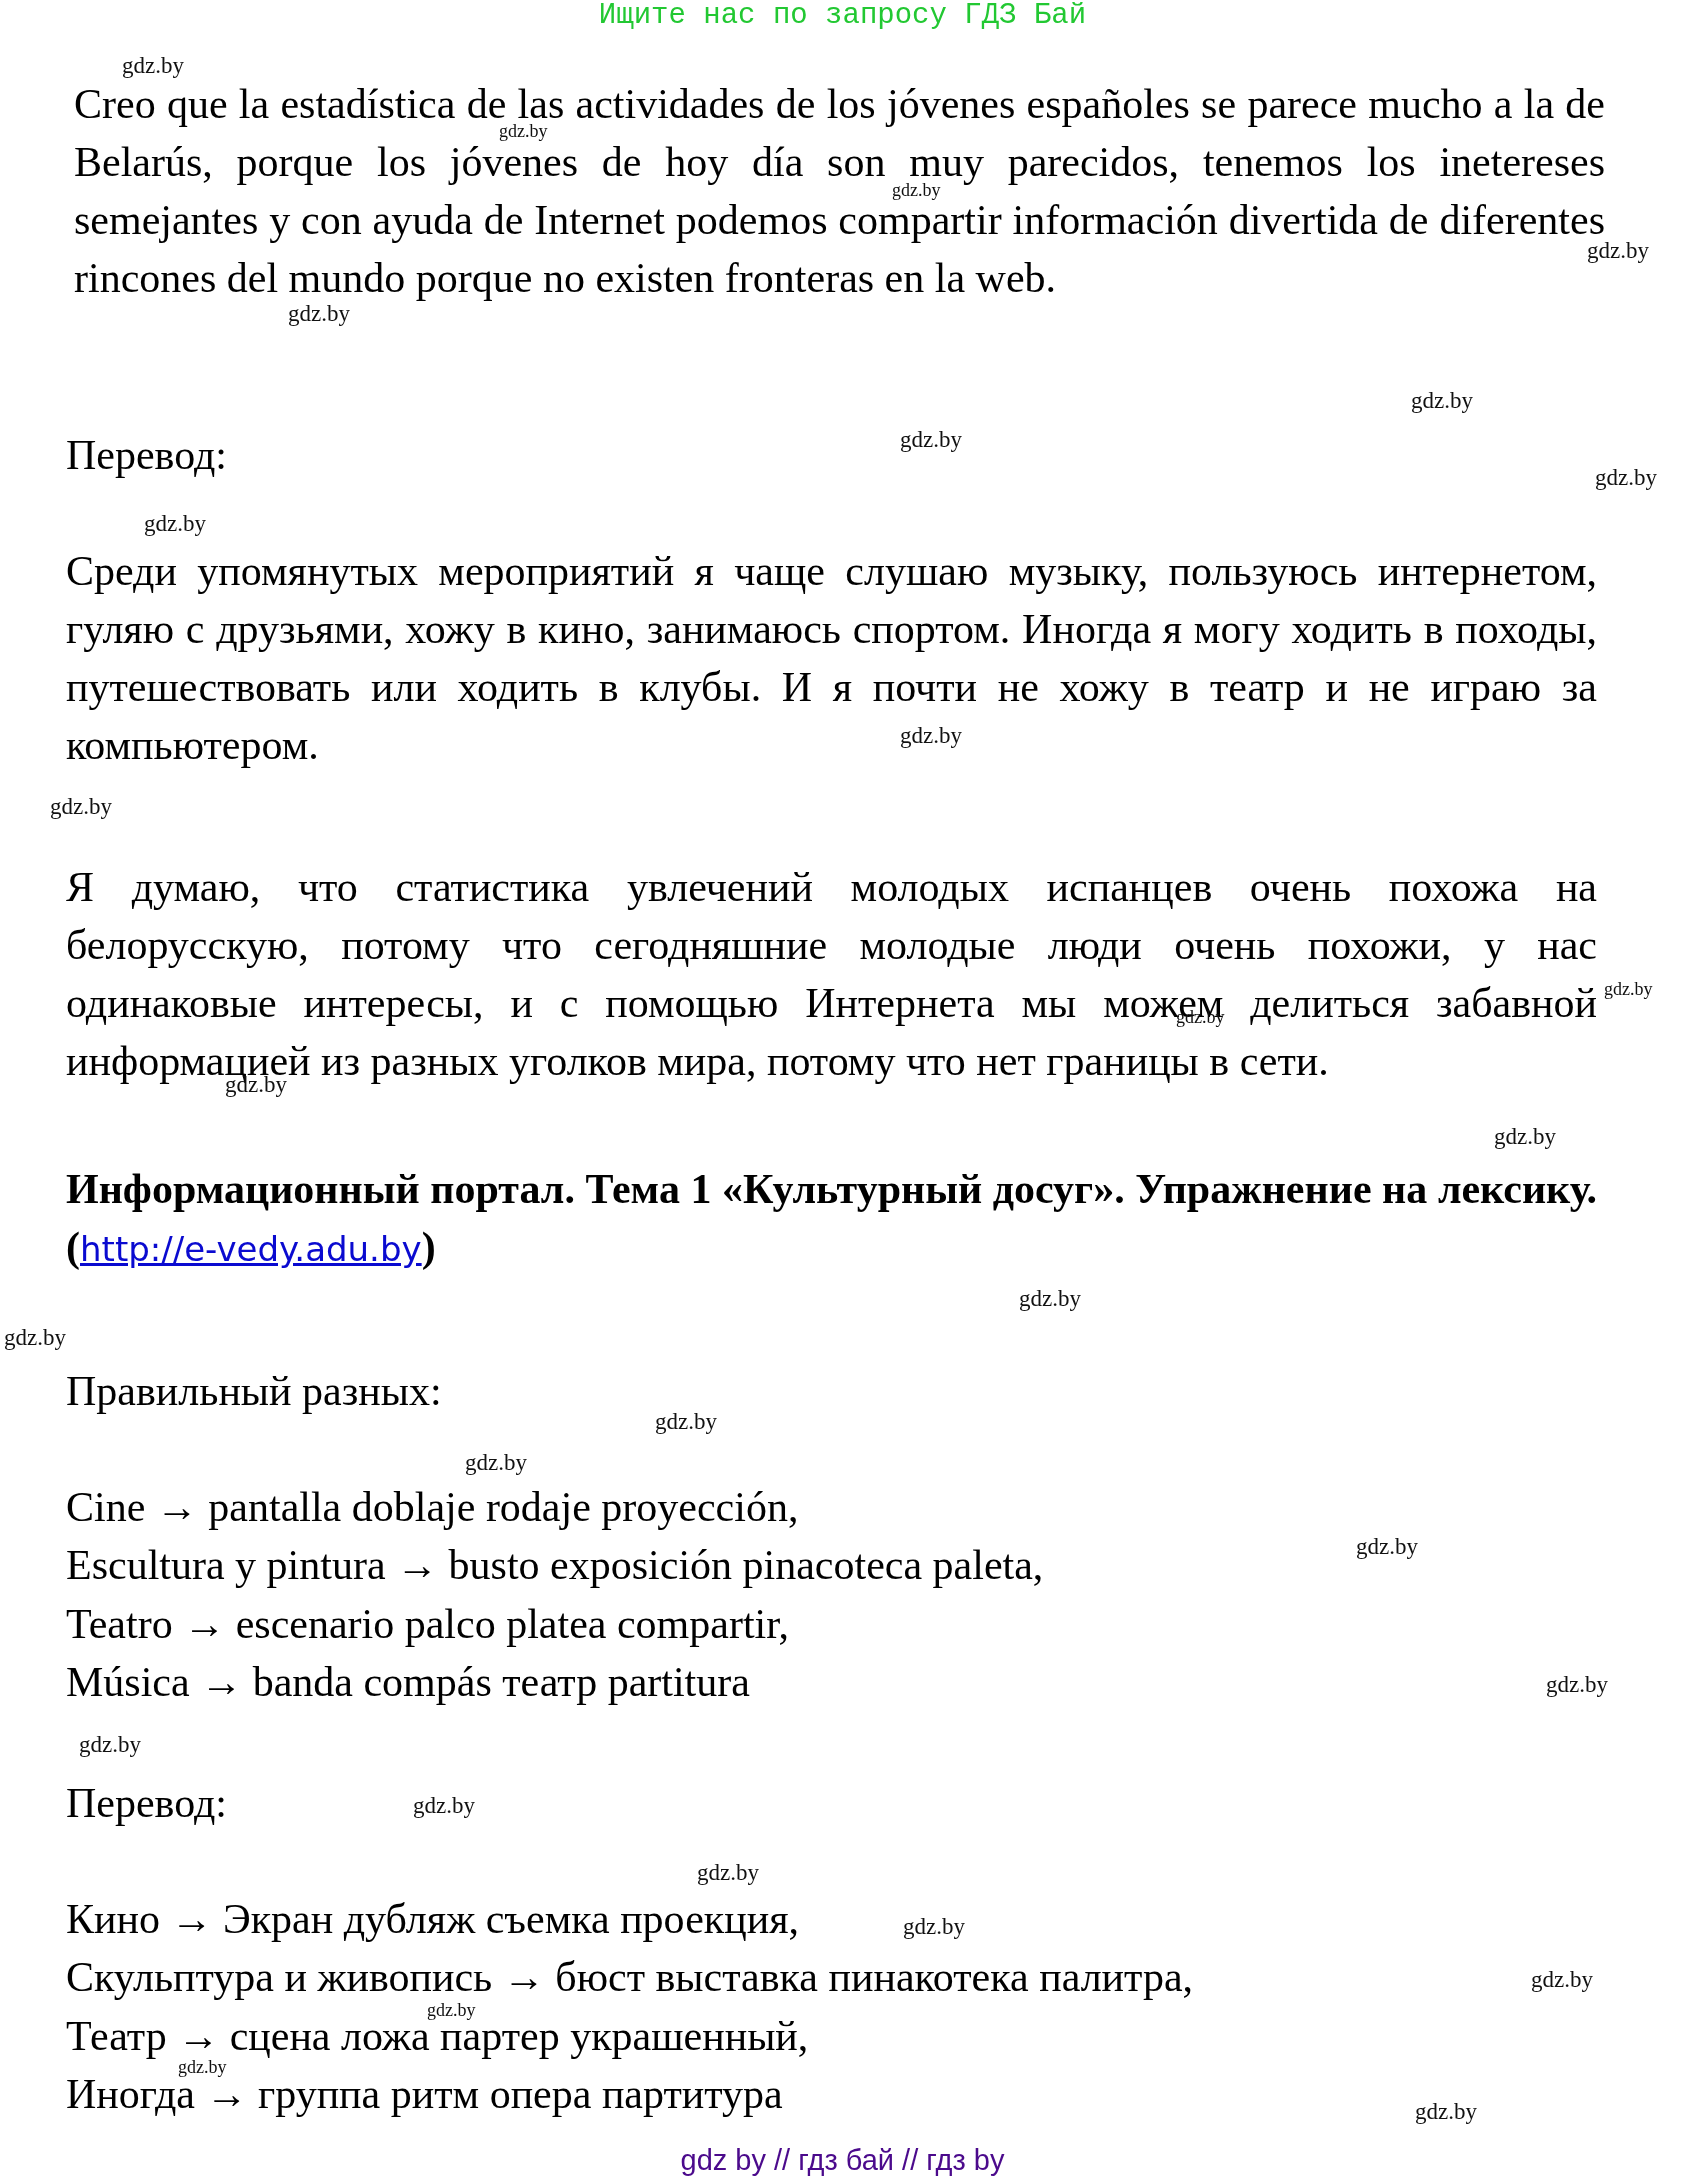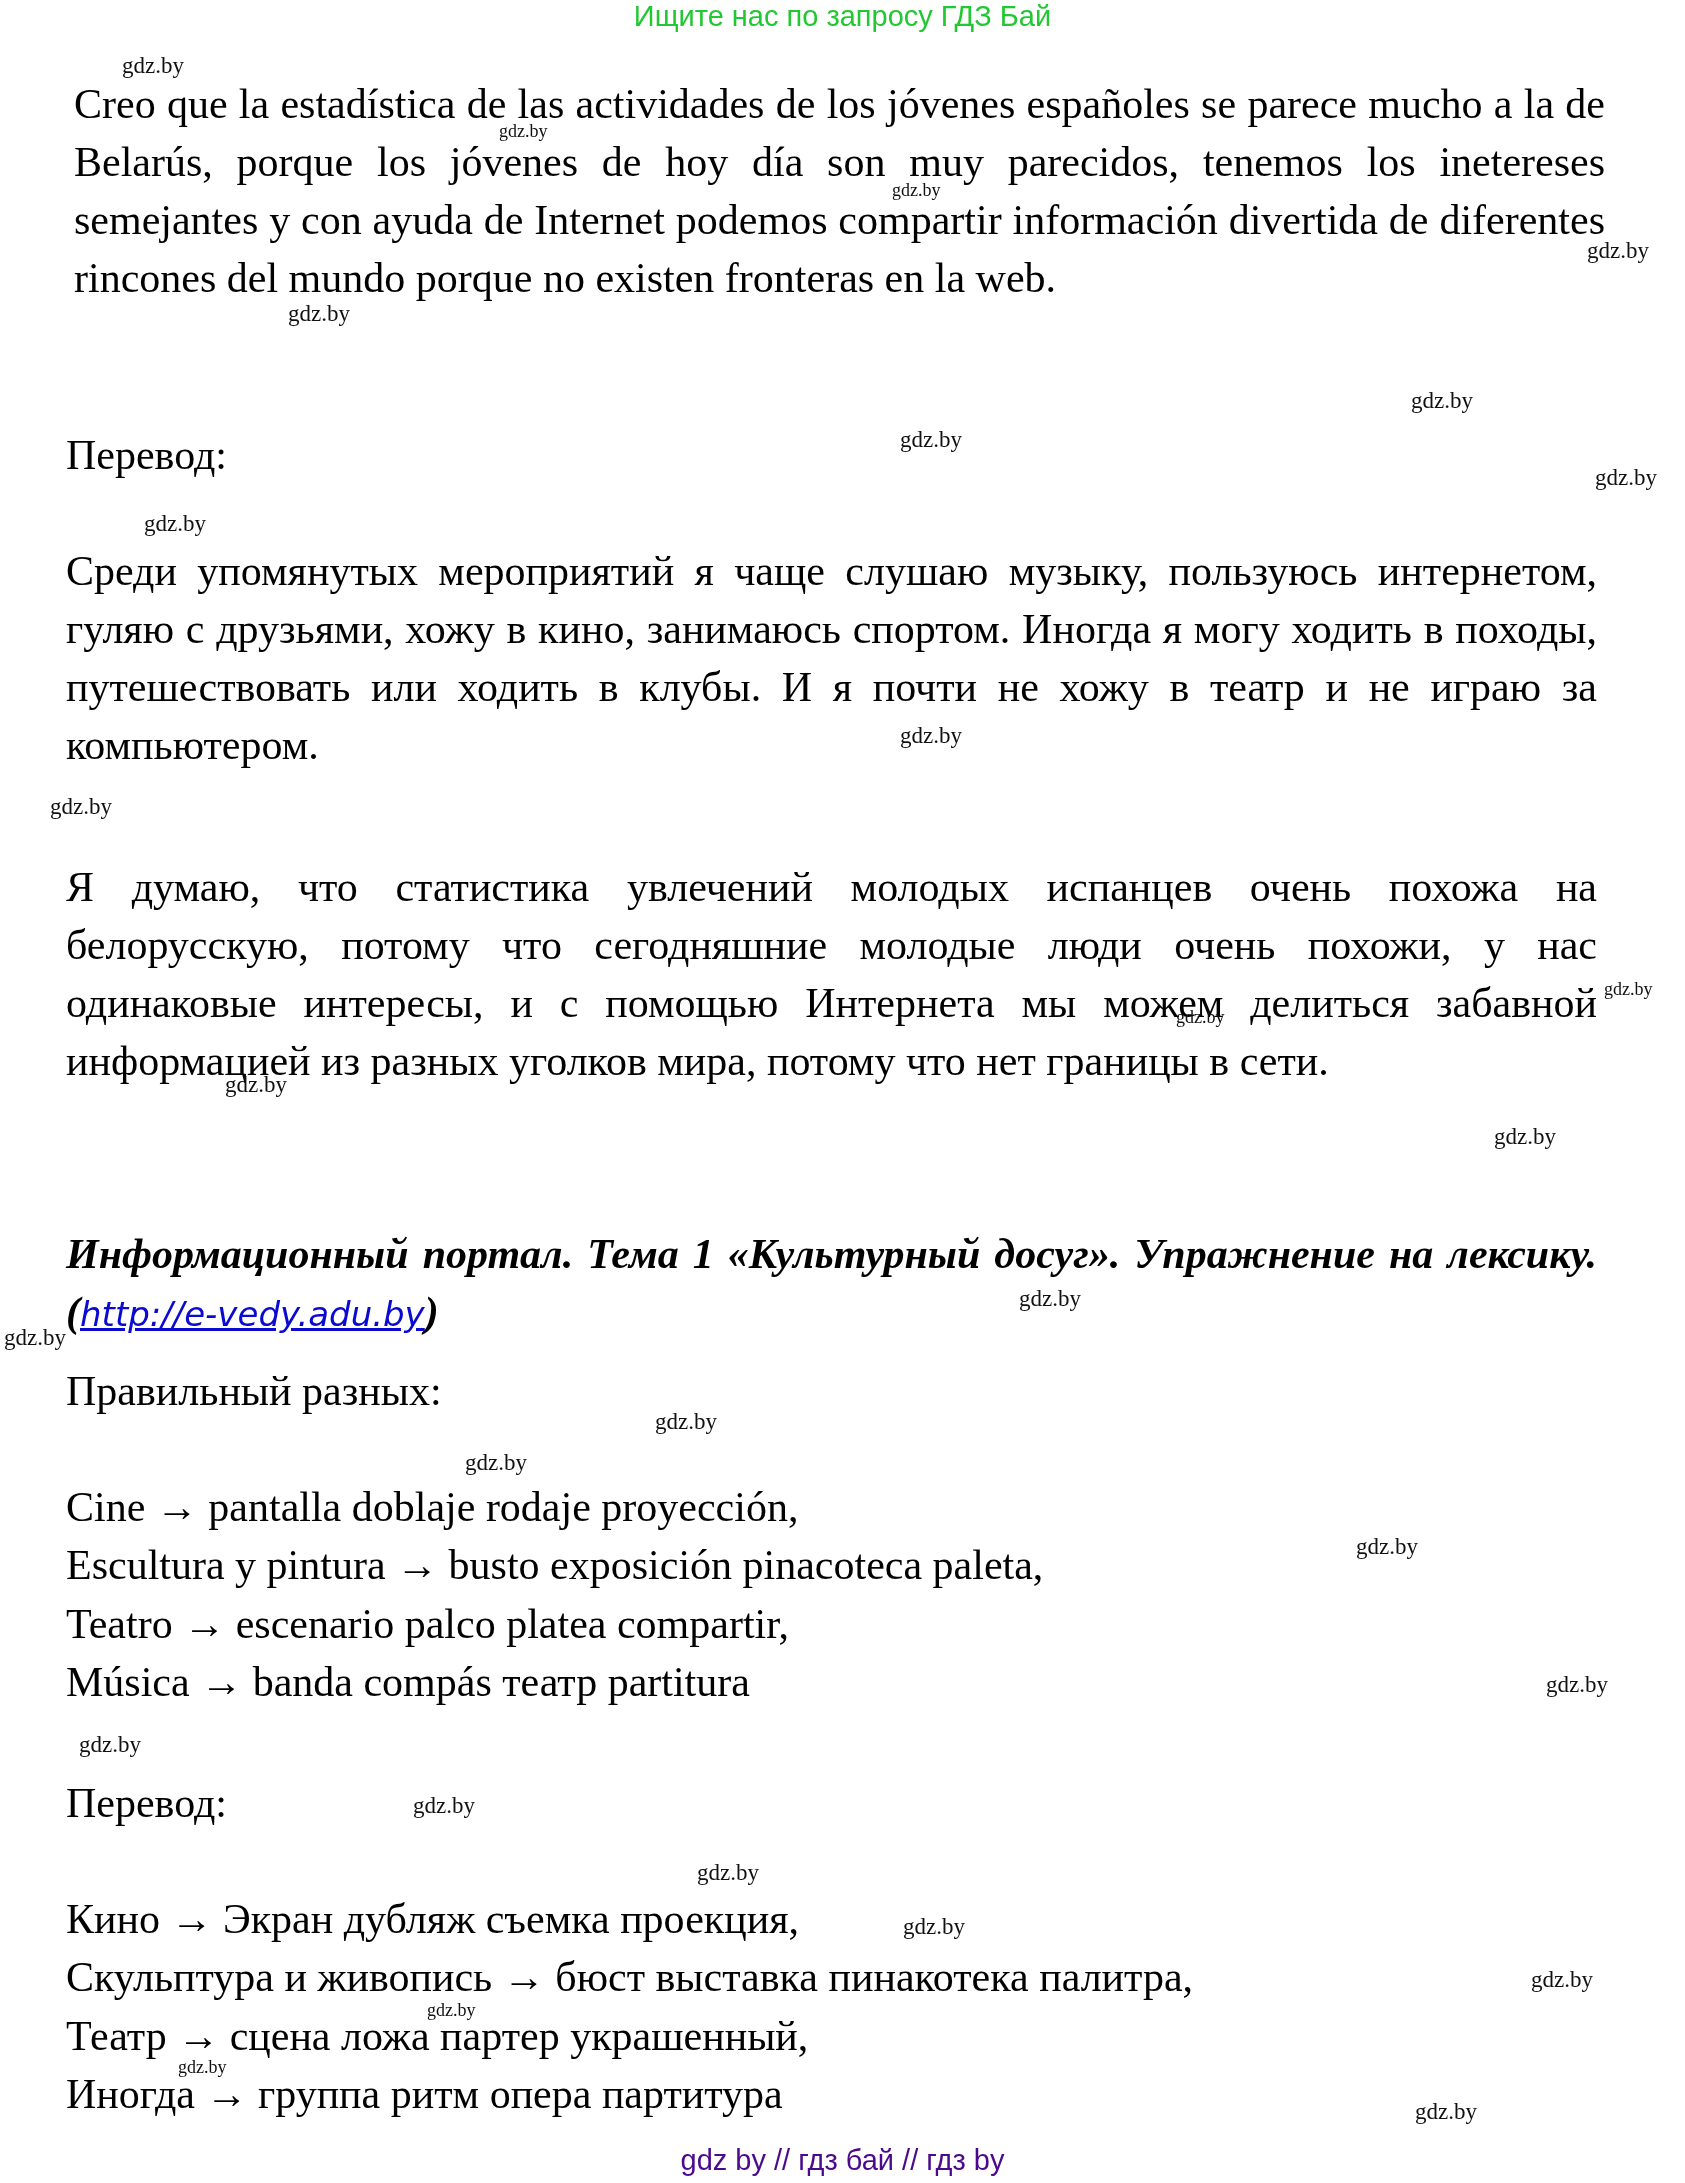--- a/index.html
+++ b/index.html
@@ -1,18 +1,18 @@
 <!DOCTYPE html>
 <html style="font-size:13px"><head>
 <meta charset="utf-8">
 <style>
   html, body { margin:0; padding:0; background:#ffffff; }
   body { width:1685px; height:2183px; position:relative; overflow:hidden; }
   .banner { position:absolute; top:0; left:0; width:1685px; text-align:center;
-    font-family:Liberation Sans, sans-serif; font-size:29px; color:#22c832; line-height:32px; }
+    font-family:Liberation Mono, monospace; font-size:29px; color:#22c832; line-height:32px; }
   .para { position:absolute; left:66px; width:1531px; font-family:"Liberation Serif", serif;
     font-size:42px; line-height:58px; color:#000; text-align:justify; text-align-last:left; margin:0; }
   .heading { font-weight:bold; }
   .link { color:#0a0ad0; text-decoration:underline; font-family:"DejaVu Sans", sans-serif; font-weight:normal; font-size:34px; }
   .line { position:absolute; left:66px; font-family:"Liberation Serif", serif; font-size:42px; line-height:58px; color:#000; white-space:nowrap; }
   .wm { position:absolute; font-family:Liberation Serif, serif; font-size:23px; color:#111; line-height:24px; white-space:nowrap; }
   .wm.small { font-size:18px; }
   .footer { position:absolute; top:2144px; left:0; width:1685px; text-align:center;
     font-family:"Liberation Sans", sans-serif; font-size:29px; color:#4b0a8c; line-height:32px; }
 </style>
@@ -22,21 +22,21 @@
 <div class="banner">Ищите нас по запросу ГДЗ Бай</div>
 
 <p class="para" style="top:75px;margin-left:8px;">Creo que la estadística de las actividades de los jóvenes españoles se parece mucho a la de Belarús, porque los jóvenes de hoy día son muy parecidos, tenemos los inetereses semejantes y con ayuda de Internet podemos compartir información divertida de diferentes rincones del mundo porque no existen fronteras en la web.</p>
 
 <div class="line" style="top:426px;">Перевод:</div>
 
 <p class="para" style="top:542px;">Среди упомянутых мероприятий я чаще слушаю музыку, пользуюсь интернетом, гуляю с друзьями, хожу в кино, занимаюсь спортом. Иногда я могу ходить в походы, путешествовать или ходить в клубы. И я почти не хожу в театр и не играю за компьютером.</p>
 
 <p class="para" style="top:835px;margin-top:23px;">Я думаю, что статистика увлечений молодых испанцев очень похожа на белорусскую, потому что сегодняшние молодые люди очень похожи, у нас одинаковые интересы, и с помощью Интернета мы можем делиться забавной информацией из разных уголков мира, потому что нет границы в сети.</p>
 
-<p class="para heading" style="top:1225px;font-style:italic;">
+<p class="para heading" style="top:1160px;">
   <span>Информационный портал. Тема 1 «Культурный досуг». Упражнение на лексику. (</span><a class="link">http://e-vedy.adu.by</a><span>)</span>
 </p>
 
 <div class="line" style="top:1362px;">Правильный разных:</div>
 
 <div class="line" style="top:1478px;">Cine → pantalla doblaje rodaje proyección,</div>
 <div class="line" style="top:1536px;">Escultura y pintura → busto exposición pinacoteca paleta,</div>
 <div class="line" style="top:1595px;">Teatro → escenario palco platea compartir,</div>
 <div class="line" style="top:1653px;">Música → banda compás театр partitura</div>
 

